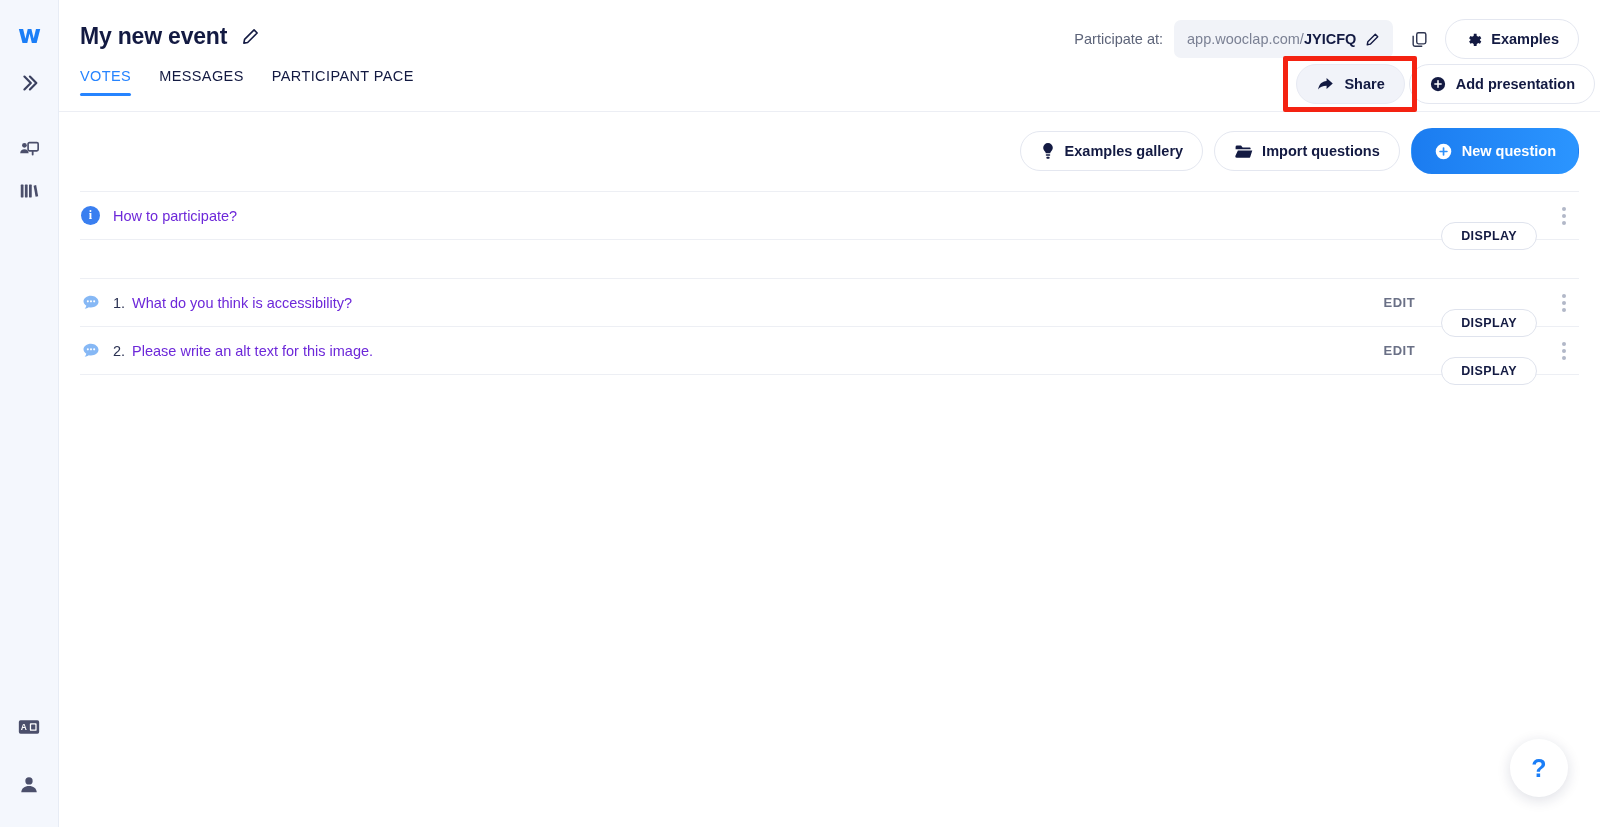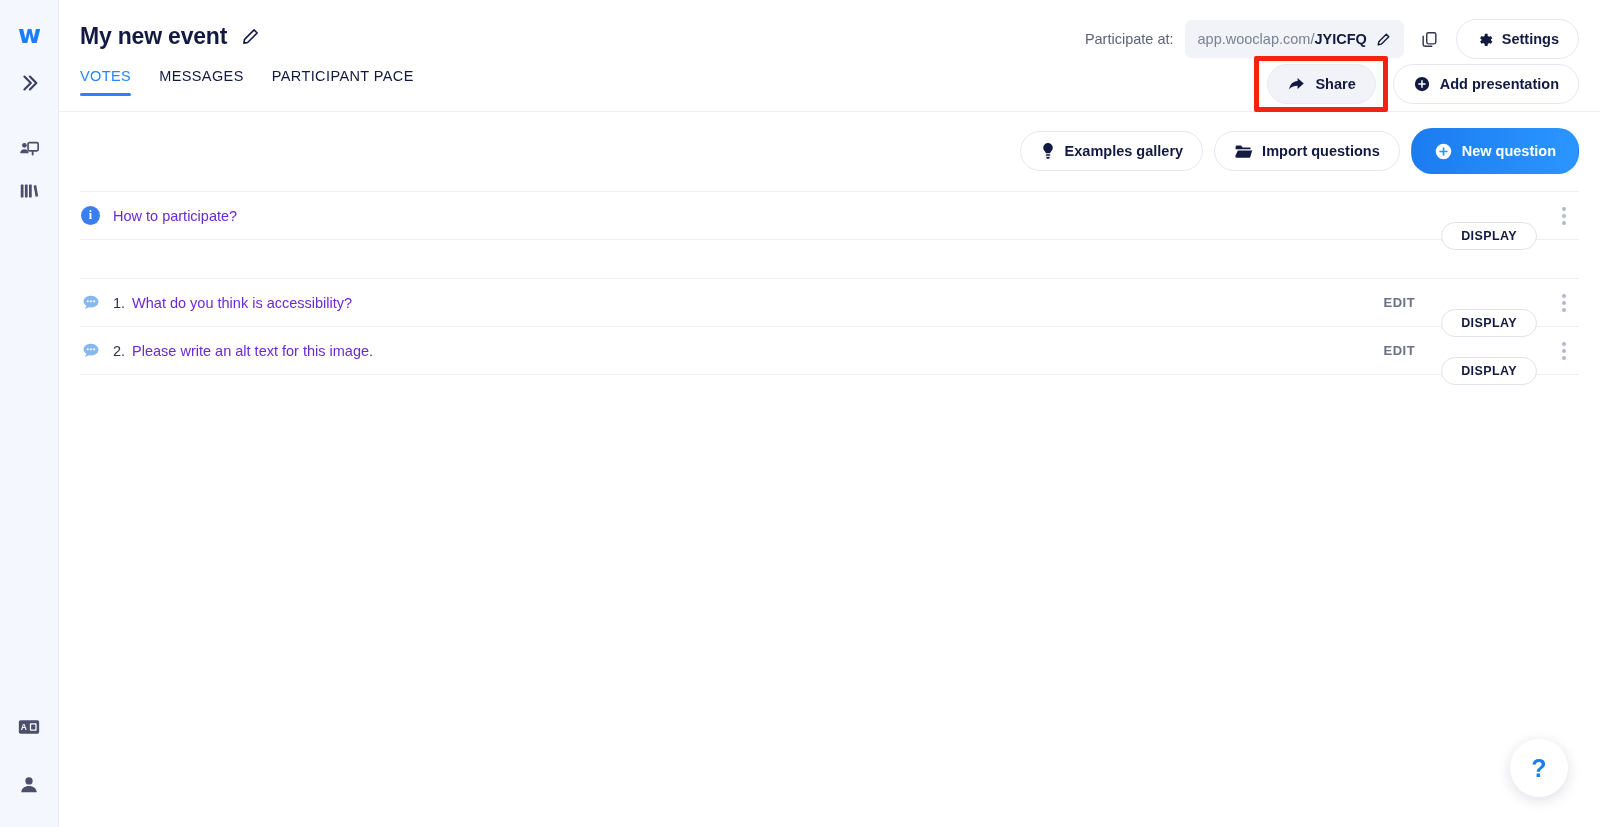--- a/index.html
+++ b/index.html
@@ -77,21 +77,21 @@
     color: #2e3550; cursor: pointer;
   }
   .pill {
     height: 40px; border-radius: 20px; border: 1px solid #e4e7f0; background: #fff;
     display: flex; align-items: center; gap: 9px; padding: 0 19px;
     font-size: 14.5px; font-weight: 700; color: #131a42; cursor: pointer;
     white-space: nowrap;
   }
   .pill.grayfill { background: #f1f3f9; border-color: #e7eaf3; }
 
-  .second-right { position: absolute; right: 21px; top: 64px; display: flex; align-items: center; gap: 17px; }
+  .second-right { position: absolute; right: 5px; top: 64px; display: flex; align-items: center; gap: 4px; }
   .share-wrap { position: relative; }
   .highlight-box {
     position: absolute; left: -13px; top: -8px; right: -12px; bottom: -8px;
     border: 5px solid #f42211; border-radius: 2px; pointer-events: none;
   }
 
   
   .action-bar { position: absolute; right: 21px; top: 128px; display: flex; align-items: center; gap: 11px; }
   .pill.primary {
     background: linear-gradient(90deg,#1b7cf0 0%, #2b95ff 100%);
@@ -233,21 +233,21 @@
             <path d="M15.5 20.5H6.2A2.2 2.2 0 014 18.3V7.4"></path>
           </svg>
         </div>
 
         <div class="pill">
           <span style="display:flex">
             <svg width="17" height="17" viewBox="0 0 24 24" fill="#131a42">
               <path d="M12 8.2a3.8 3.8 0 100 7.6 3.8 3.8 0 000-7.6zm9 3.8l2-1.6-1.9-3.3-2.4 1a7.7 7.7 0 00-2.1-1.2L16.3 4h-3.8l-.3 2.9c-.8.3-1.5.7-2.1 1.2l-2.4-1L5.8 10.4l2 1.6c0 .4-.1.8 0 1.2l-2 1.6 1.9 3.3 2.4-1c.6.5 1.3.9 2.1 1.2l.3 2.9h3.8l.3-2.9c.8-.3 1.5-.7 2.1-1.2l2.4 1 1.9-3.3-2-1.6c.1-.4.1-.8 0-1.2z"></path>
             </svg>
           </span>
-          <span>Settings</span>
+          <span>Examples</span>
         </div>
       </div>
 
       <div class="second-right">
         <div class="share-wrap">
           <div class="pill grayfill">
             <span style="display:flex">
               <svg width="19" height="17" viewBox="0 0 24 22" fill="#131a42">
                 <path d="M13.4 2.6v3.9C7.6 6.9 3.6 10.4 2.4 17.6c2.6-3.4 5.9-4.9 11-4.9v4.2l8-7.2z"></path>
               </svg>

